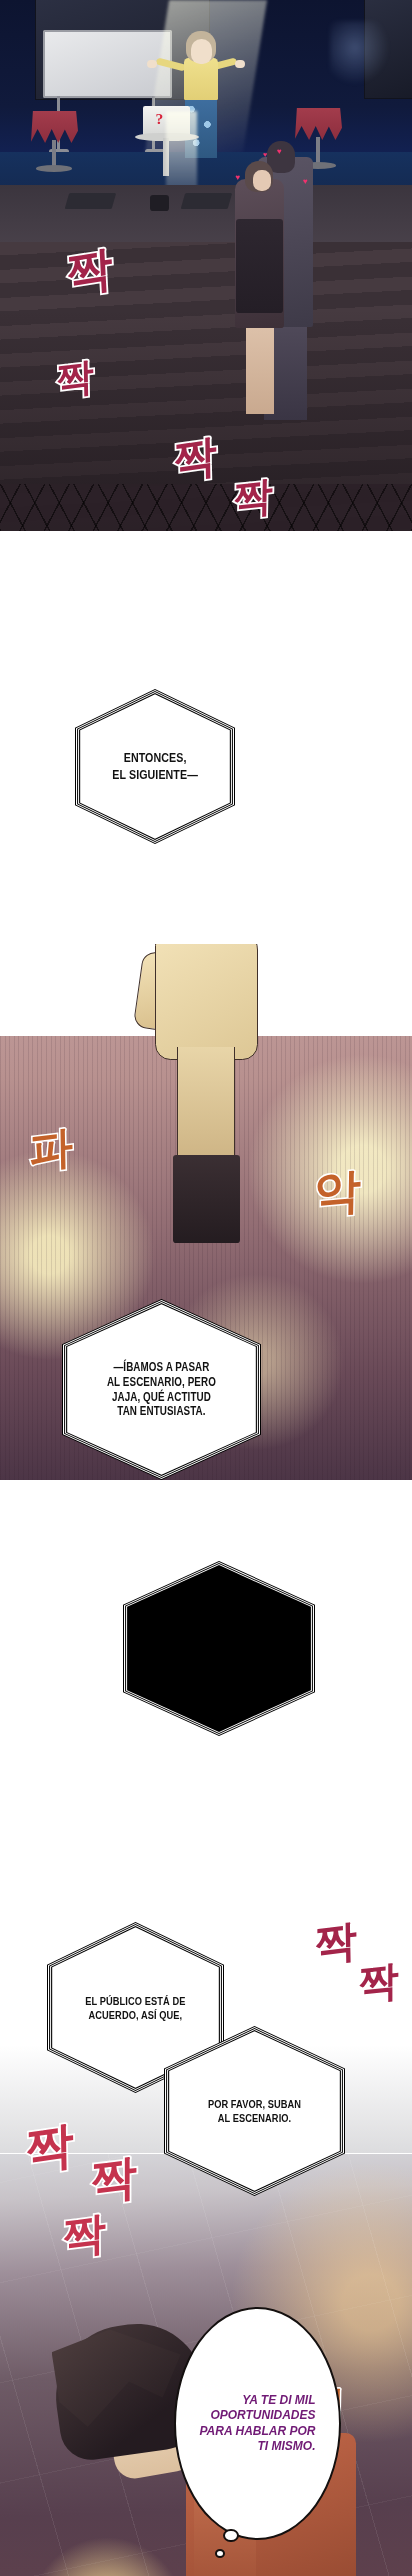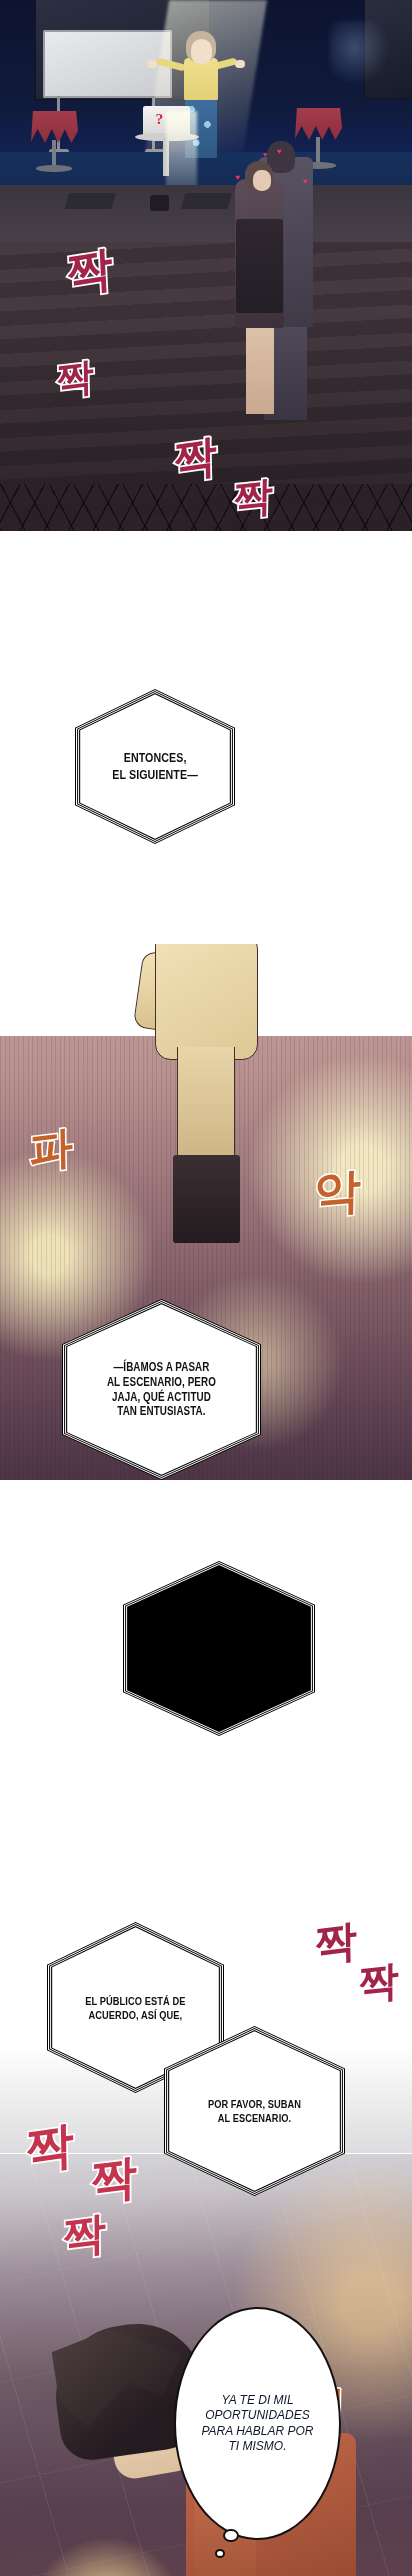--- a/index.html
+++ b/index.html
@@ -204,21 +204,21 @@
      background:linear-gradient(160deg,#c4694a,#92472f 60%,#6d3426);
      border-radius:20.6px 10.3px 0 0; }
   .m2-lapel { position:absolute; left:163px; top:129px; width:62px; height:155px;
      background:linear-gradient(160deg,#d07a57,#9e4f35); transform:skewY(18deg); border-radius:8.2px; }
   .m2-shirt { position:absolute; left:181px; top:123px; width:34px; height:118px;
      background:linear-gradient(180deg,#2a2228,#17121a); transform:rotate(10deg); }
 
   
   .oval { position:absolute; background:#fff; border:2.6px solid #14100f;
      border-radius:50%; display:flex; align-items:center; justify-content:center; z-index:9; }
-  .oval .t { text-align:center; color:#0f172a; font-weight:400; font-style:italic;
+  .oval .t { text-align:right; color:#701a75; font-weight:700; font-style:italic;
      font-family:"Liberation Sans Narrow","Liberation Sans",sans-serif;
      line-height:1.26; text-transform:uppercase; white-space:pre-line; padding:0 9%; }
   .tail { position:absolute; background:#fff; border:2.6px solid #14100f; border-radius:50%; z-index:9; }
 </style>
 </head>
 <body>
 
 <div class="page">
 
   <div class="panel" id="panel1">

